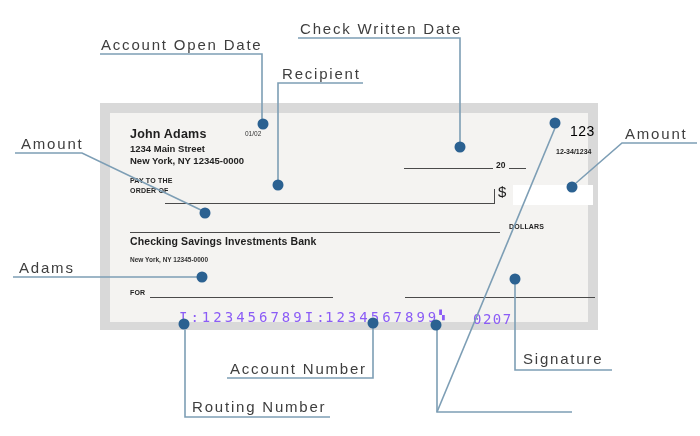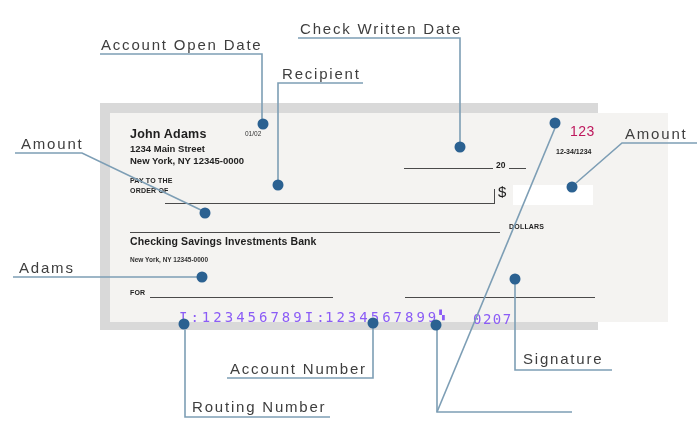--- a/index.html
+++ b/index.html
@@ -3,29 +3,29 @@
 <meta charset="utf-8">
 <style>
   html,body{margin:0;padding:0;background:#fff;font-family:"Liberation Sans",sans-serif;}
   .stage{position:relative;width:700px;height:436px;background:#ffffff;overflow:hidden;}
 
   
   .label{position:absolute;font-size:15px;letter-spacing:1.8px;color:#3e3e3e;white-space:nowrap;font-weight:400;}
 
   
   .check-outer{position:absolute;left:100px;top:103px;width:498px;height:227px;background:#d9d9d9;}
-  .check-face{position:absolute;left:10px;top:10px;width:558px;height:209px;background:#f4f3f1;}
+  .check-face{position:absolute;left:10px;top:10px;width:478px;height:209px;background:#f4f3f1;}
   .cf{position:absolute;white-space:nowrap;color:#1e1e1e;}
   .payer-name{font-size:12.5px;font-weight:bold;letter-spacing:.2px;}
   .addr{font-size:9.5px;font-weight:bold;color:#232323;}
   .tiny{font-size:7px;font-weight:bold;color:#232323;letter-spacing:.2px;}
   .micro{font-size:6.5px;color:#333;}
   .bank-name{font-size:10.5px;font-weight:bold;letter-spacing:.1px;}
   .bank-addr{font-size:6.5px;font-weight:bold;color:#333;}
-  .chknum-top{font-size:14px;color:#be185d;letter-spacing:.5px;}
+  .chknum-top{font-size:14px;color:#000000;letter-spacing:.5px;}
   .fraction{font-size:7px;font-weight:bold;color:#232323;}
   .yearpfx{font-size:8.5px;font-weight:bold;text-align:right;}
   .dollar{font-size:15px;color:#1c1c1c;}
   .formline{position:absolute;background:#4a4a4a;height:1.4px;}
   .vtick{position:absolute;background:#4a4a4a;width:1.4px;}
   .amount-box{position:absolute;background:#ffffff;}
   .micr{position:absolute;font-family:"DejaVu Sans Mono",monospace;font-size:14px;letter-spacing:3px;color:#8b5cf6;margin-left:45px;}
   .micr .onus{font-size:9px;letter-spacing:0;vertical-align:4px;}
   .micr-check{letter-spacing:1.5px;}
 

